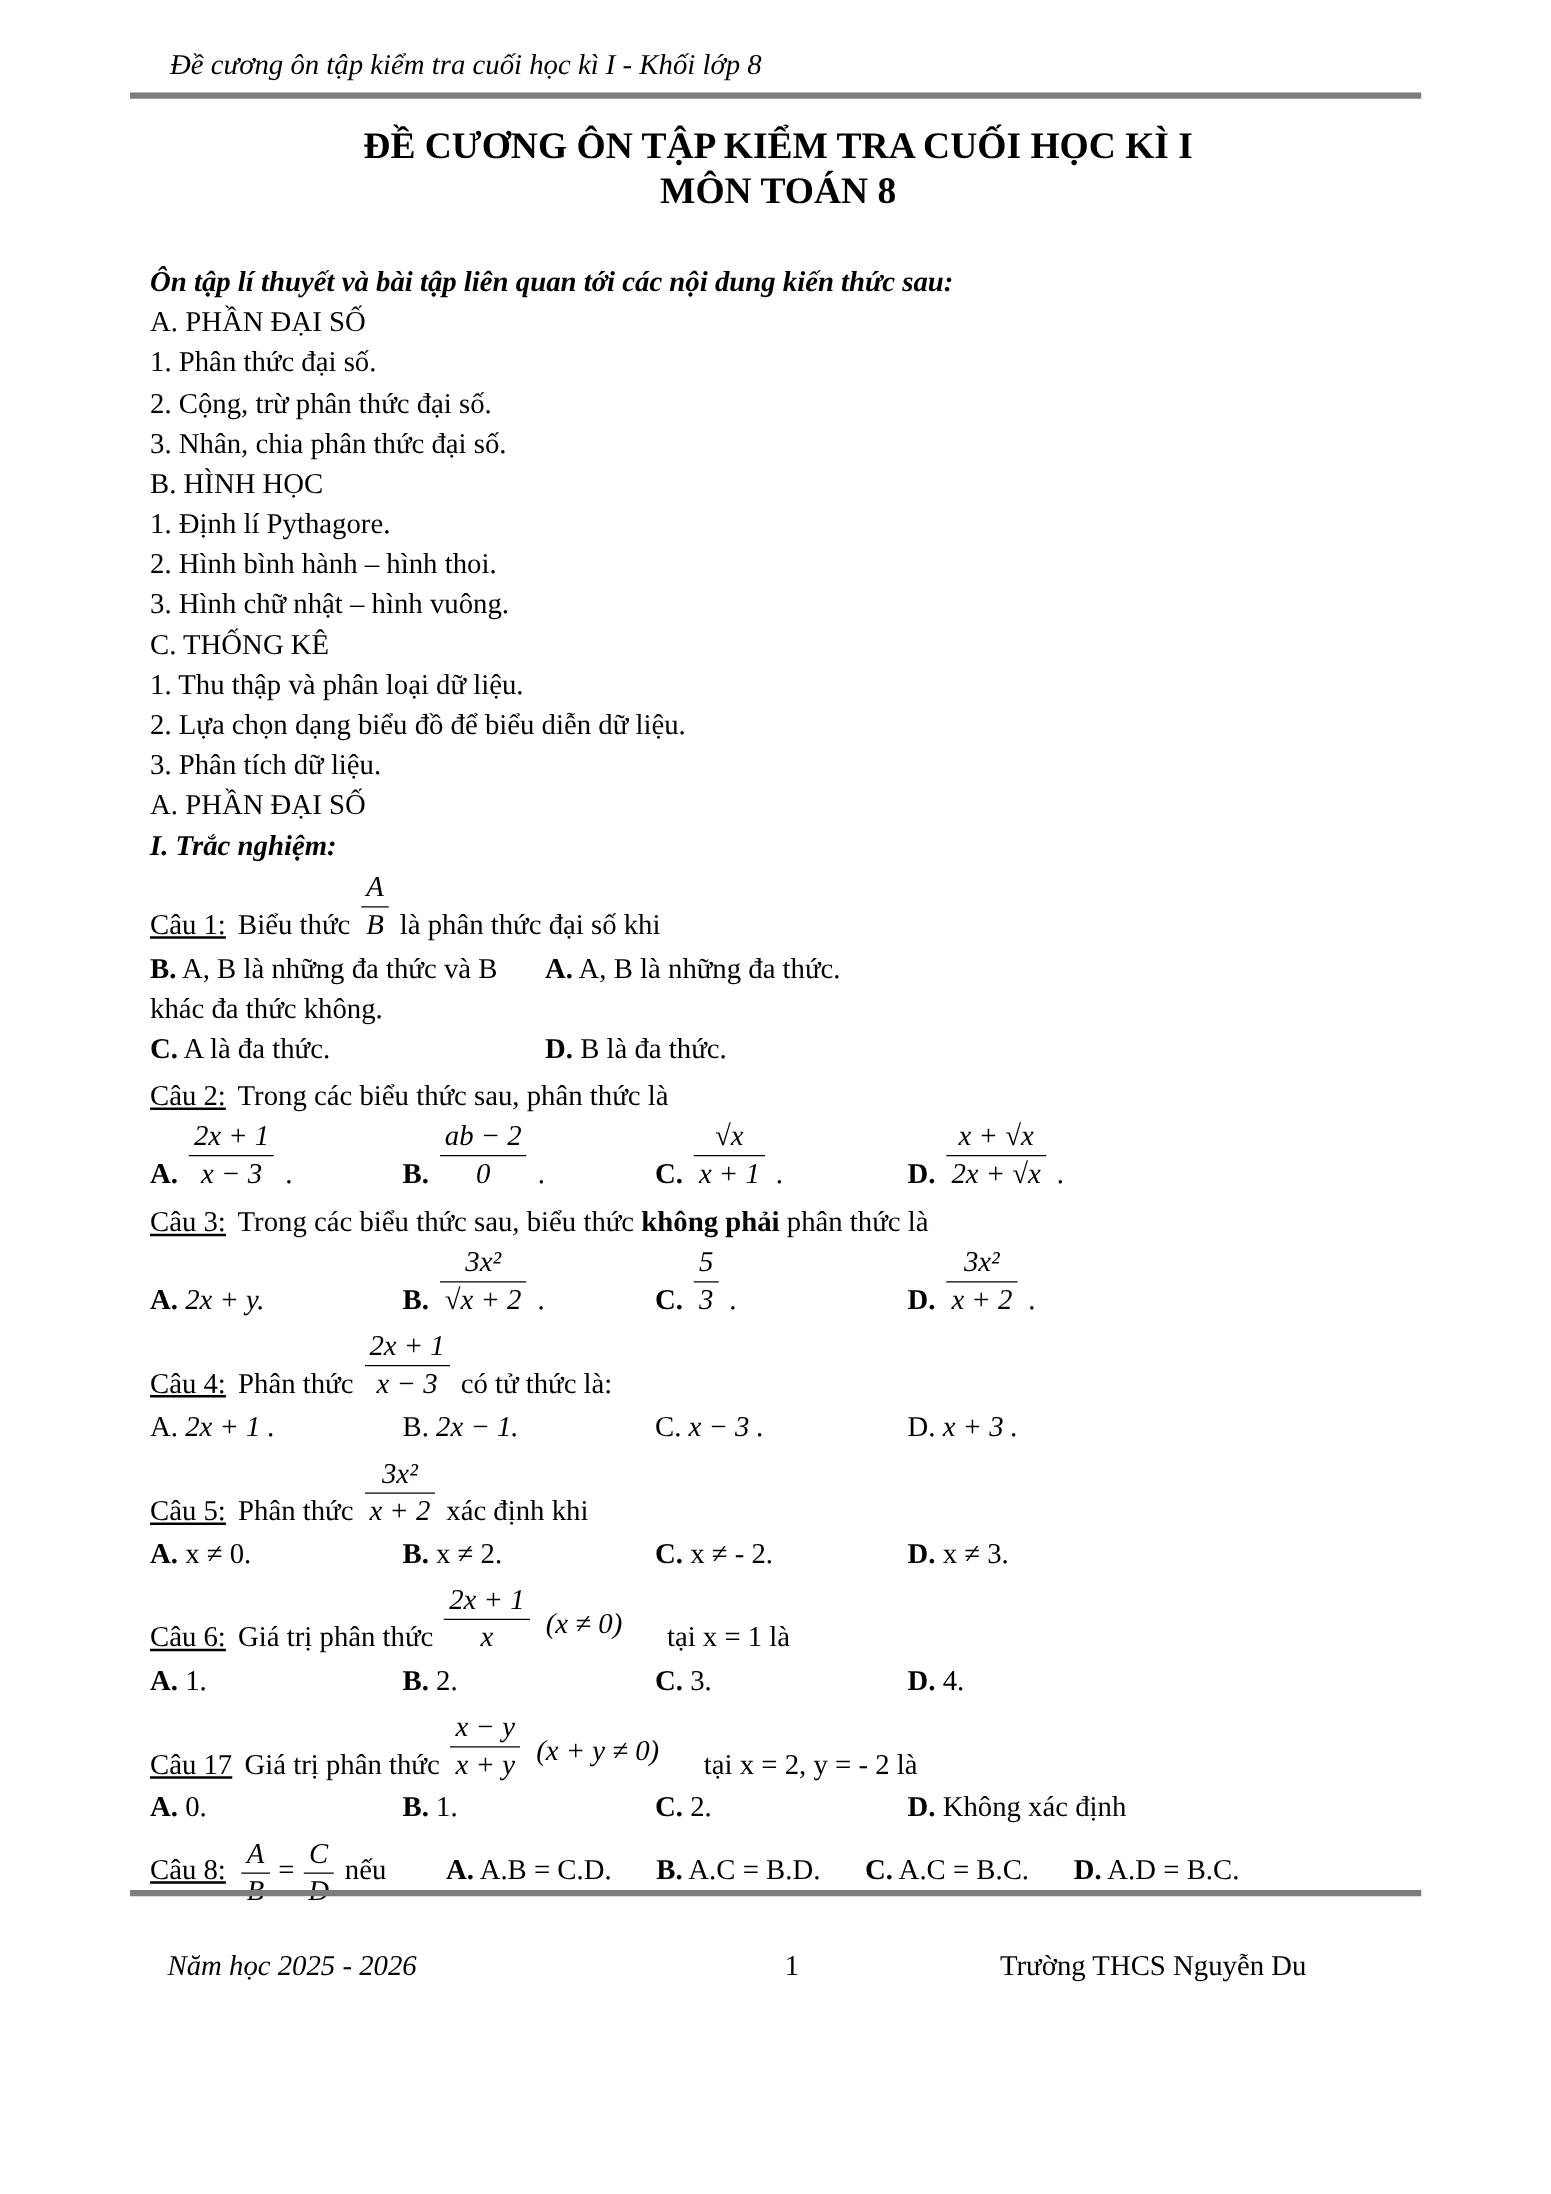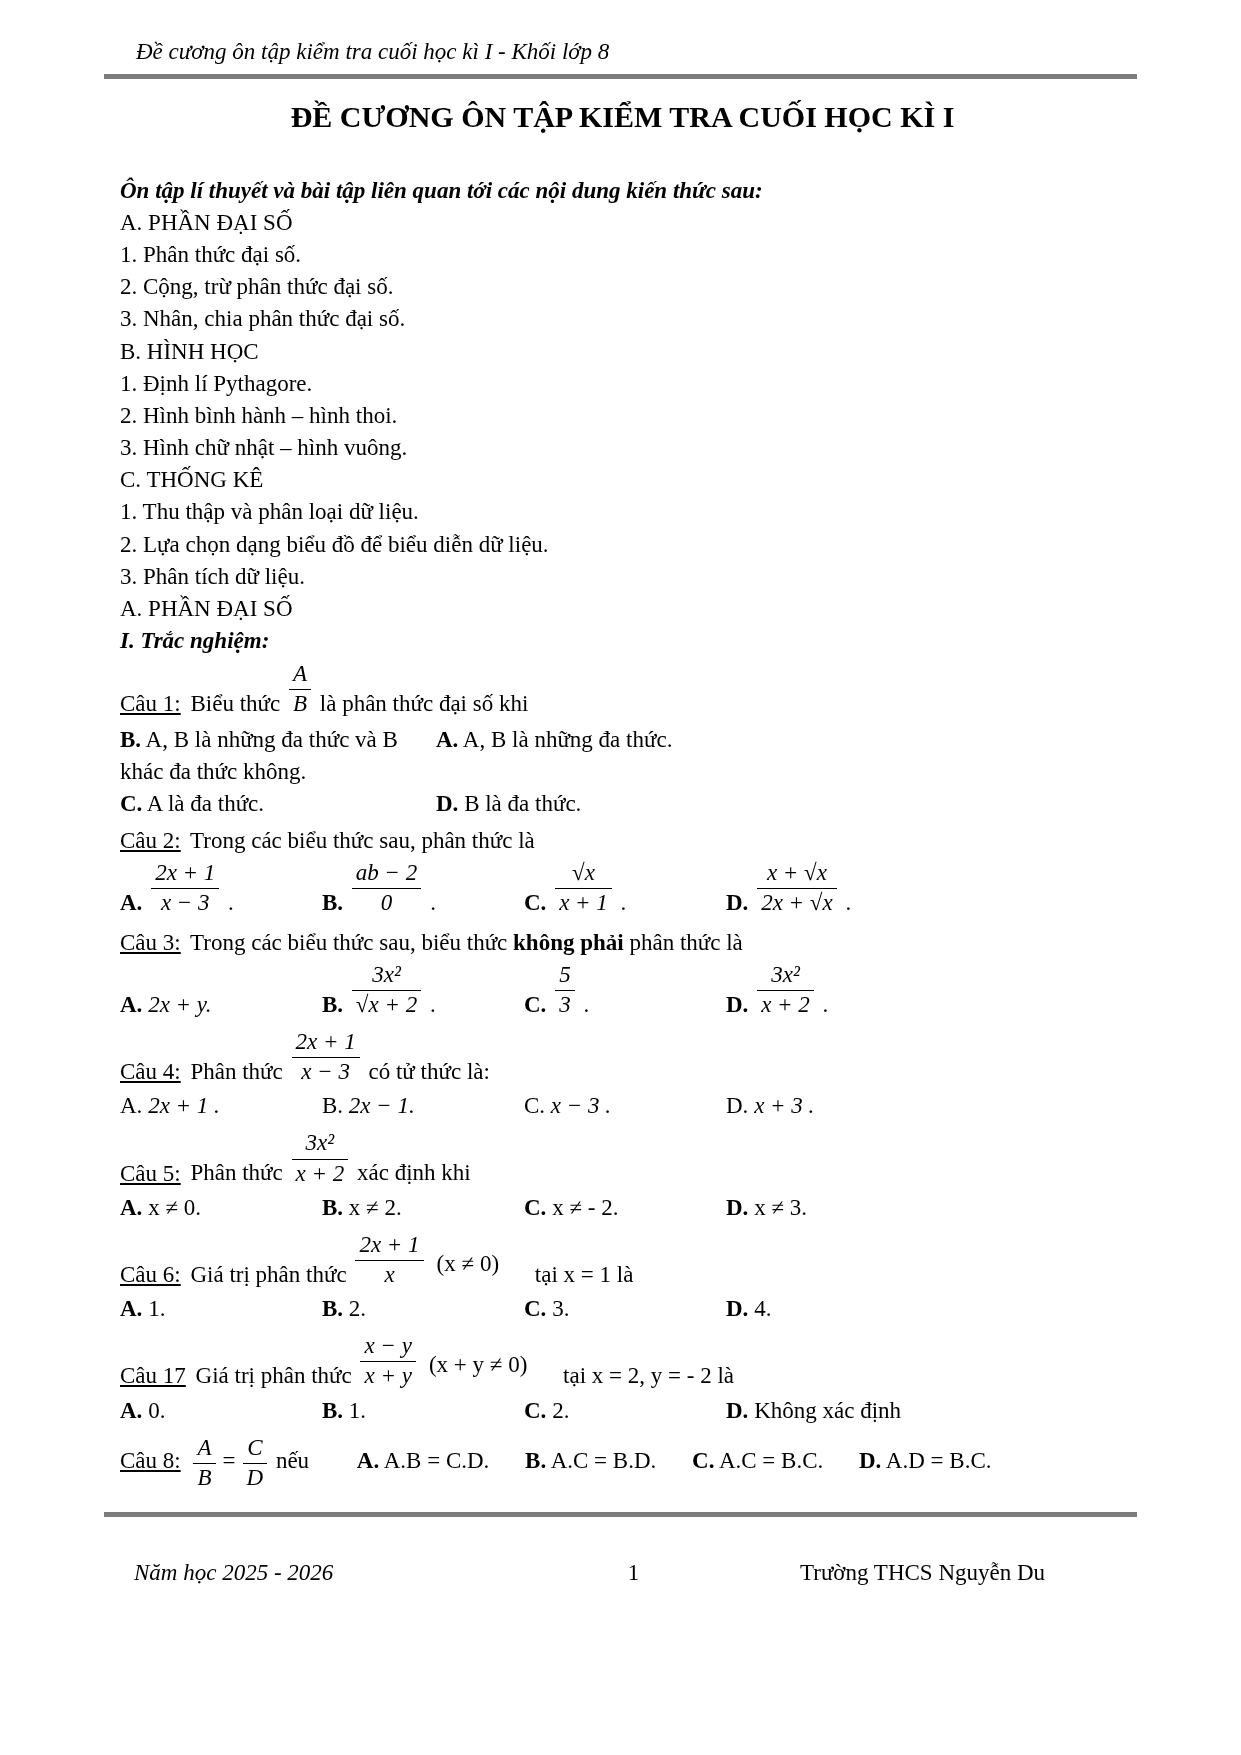--- a/index.html
+++ b/index.html
@@ -13,21 +13,21 @@
   p{margin:0;}
   .bold{font-weight:normal;}
   .bolditalic{font-weight:bold;font-style:italic;}
   .qline{margin-top:3px;}
   .qlabel{font-weight:normal;text-decoration:underline;margin-right:4px;}
   .math{font-style:italic;}
   .frac{display:inline-block;text-align:center;vertical-align:baseline;padding:0 3px;line-height:1.22;}
   .frac .num{display:block;border-bottom:1.4px solid #000;padding:0 4px 1px;}
   .frac .den{display:block;padding:0 4px;}
   .frac.mid{vertical-align:middle;}
-  .cond{vertical-align:11px;margin-left:10px;}
+  .cond{font-style:italic;vertical-align:11px;margin-left:10px;}
   .gap{margin-left:30px;}
   .optgrid{display:grid;grid-template-columns:316px 1fr;margin:3px 0 5px;}
   .opts4{display:flex;align-items:baseline;margin:2px 0 7px;}
   .opts4 .opt{width:202px;}
   .opts4 .opt:last-child{width:auto;flex:1;}
   .ol{font-weight:bold;}
   .olr{font-weight:normal;}
   .o8{margin-left:30px;white-space:nowrap;}
   .o8.first{margin-left:42px;}
   .eqsign{margin:0 4px;}
@@ -46,20 +46,21 @@
 
   <div class="running-header">
     <span>Đề cương ôn tập kiểm tra cuối học kì I - Khối lớp 8</span>
   </div>
   <div class="rule"></div>
 
   <div class="content">
 
     <div class="doc-title">
       <span class="tline">ĐỀ CƯƠNG ÔN TẬP KIỂM TRA CUỐI HỌC KÌ I</span>
+      <span class="tline">MÔN TOÁN 8</span>
     </div>
 
     <p class="bolditalic">Ôn tập lí thuyết và bài tập liên quan tới các nội dung kiến thức sau:</p>
 
     <p class="bold">A. PHẦN ĐẠI SỐ</p>
     <p>1. Phân thức đại số.</p>
     <p>2. Cộng, trừ phân thức đại số.</p>
     <p>3. Nhân, chia phân thức đại số.</p>
 
     <p class="bold">B. HÌNH HỌC</p>

